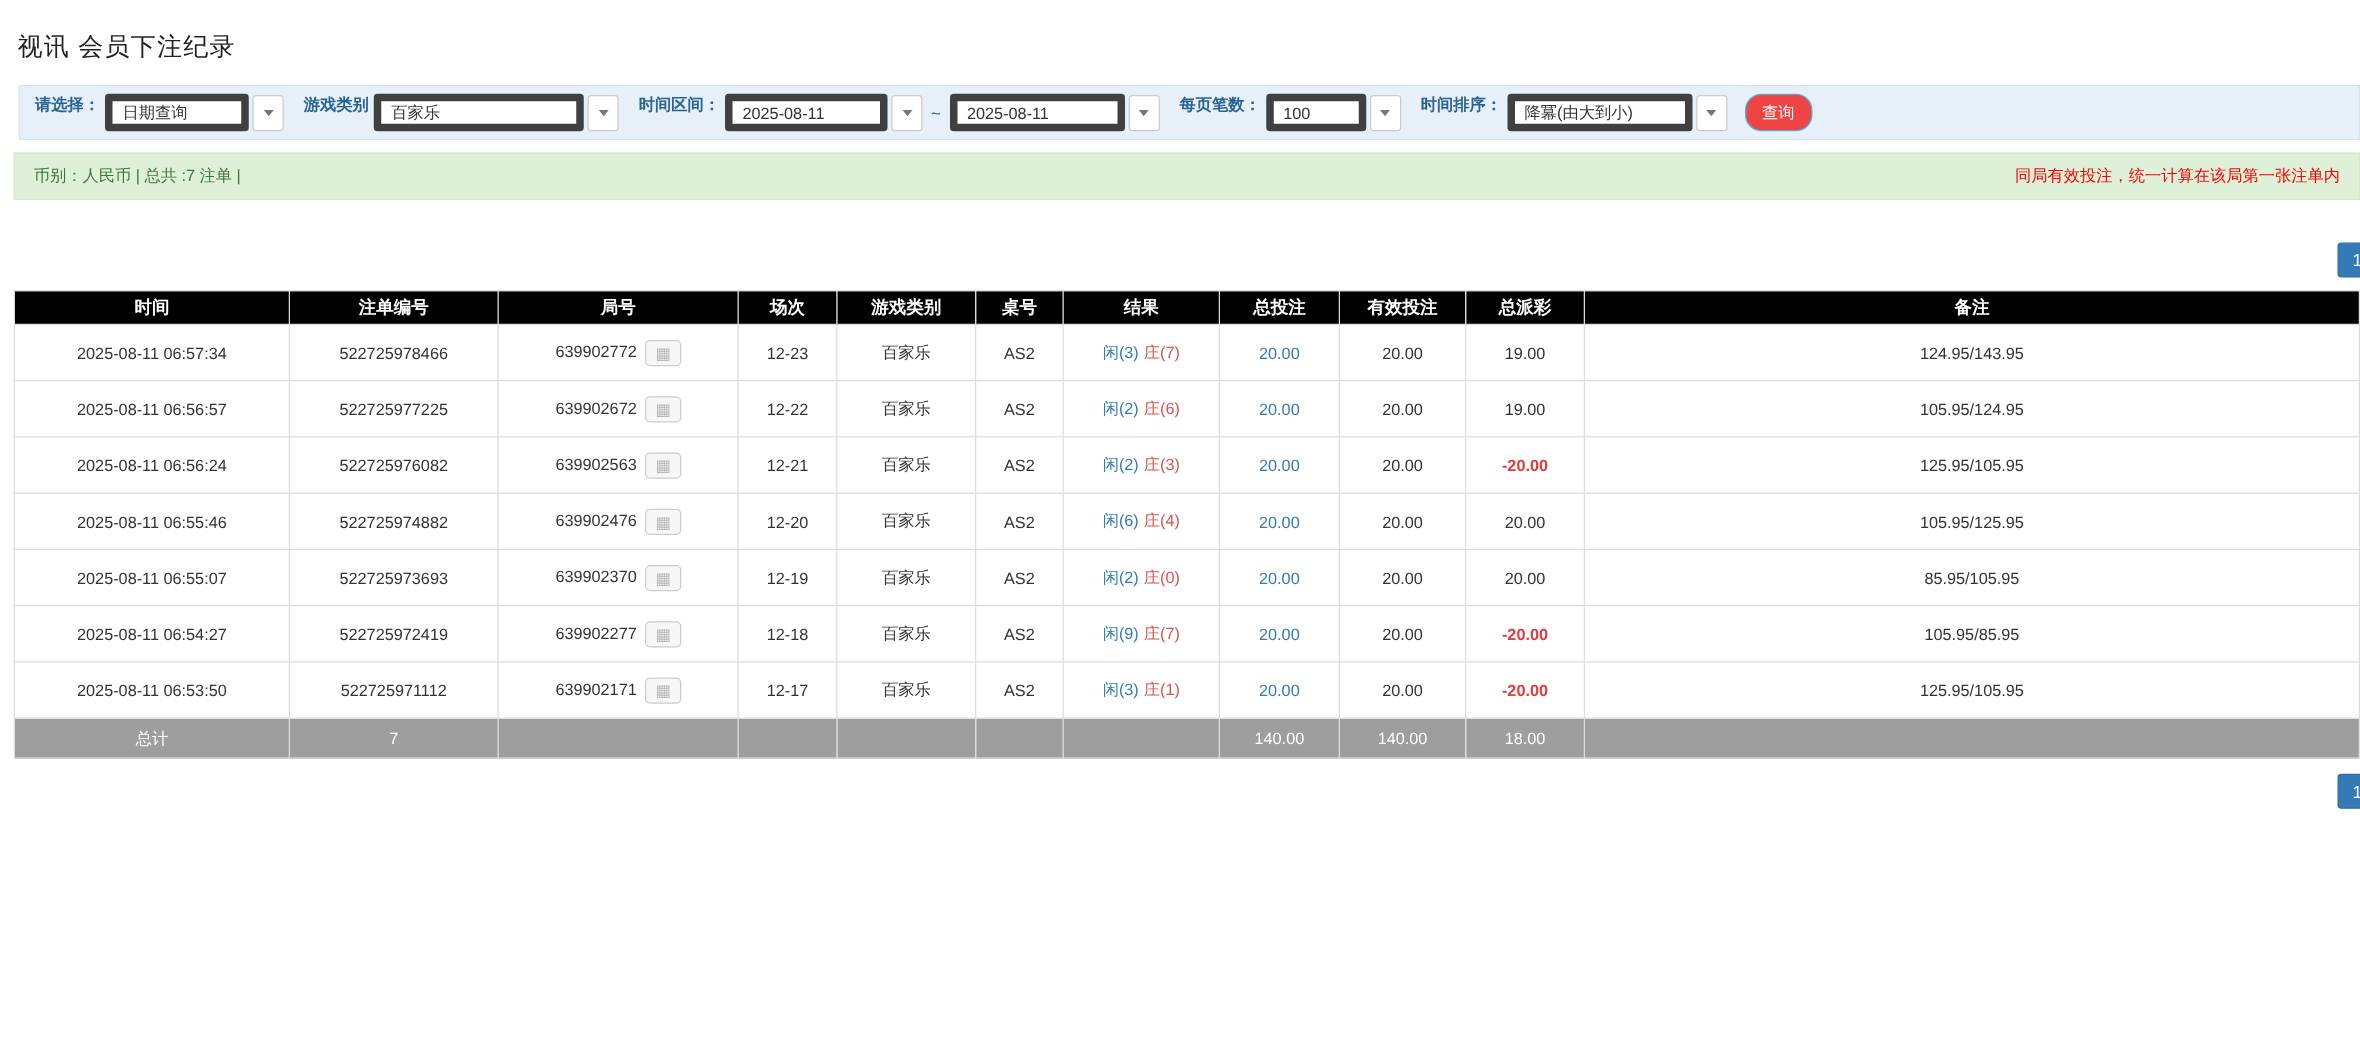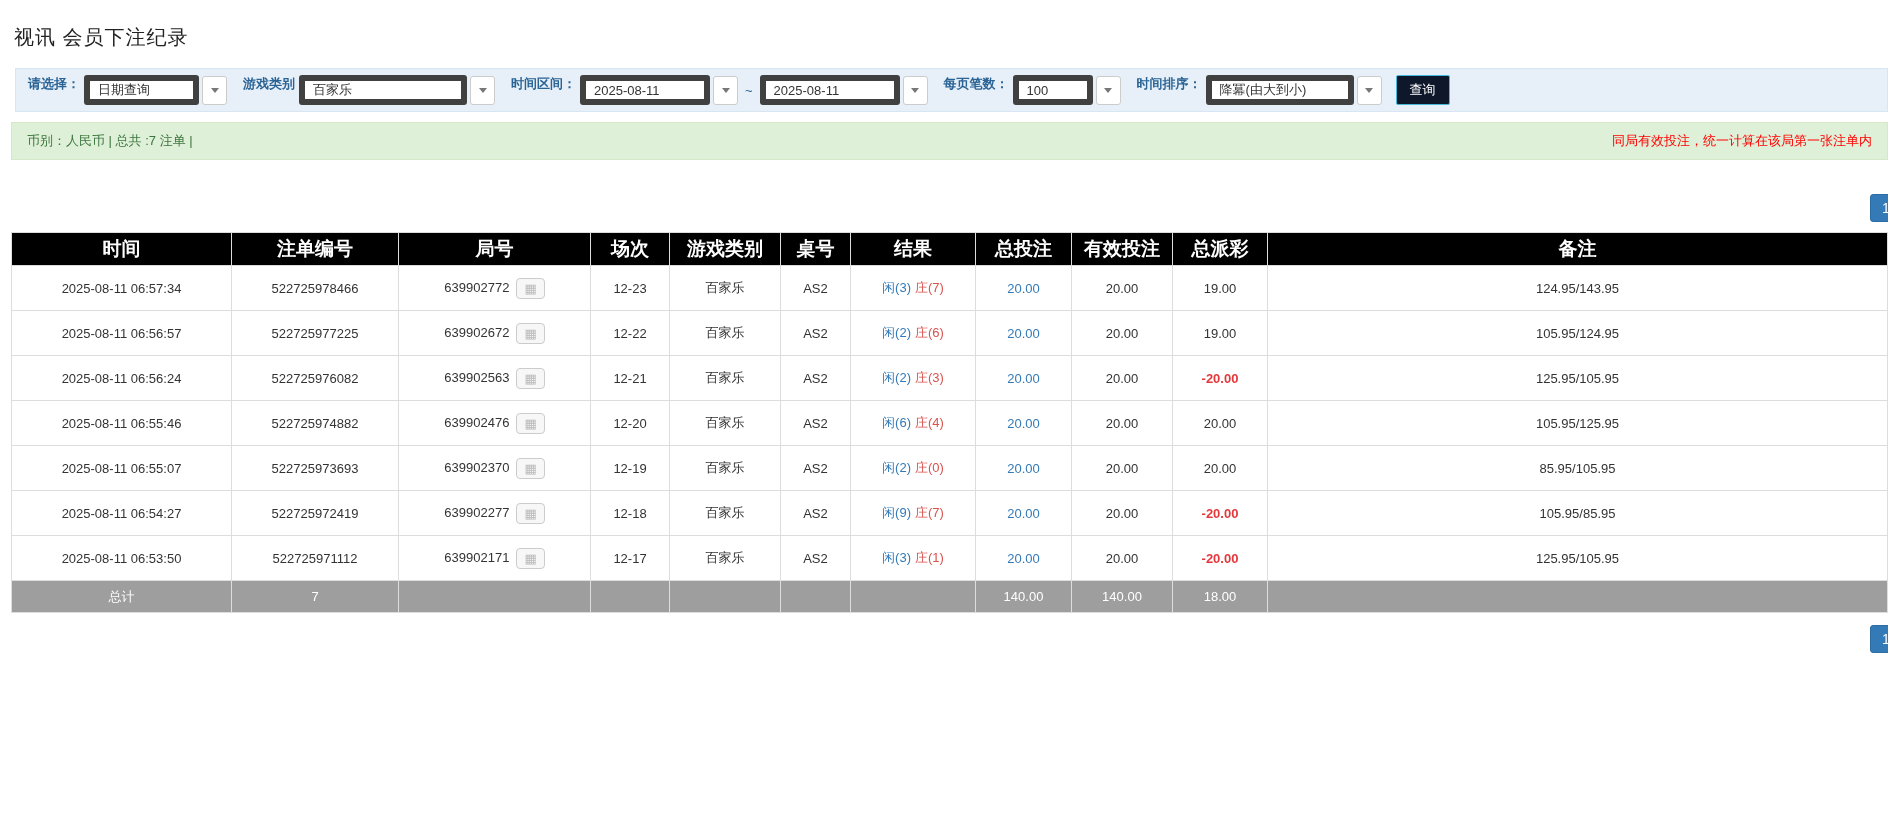--- a/index.html
+++ b/index.html
@@ -15,40 +15,40 @@
   .flabel { color:#2a6496; font-size:13px; font-weight:bold; margin:0 4px 12px 16px; white-space:nowrap; }
   .flabel.first { margin-left:2px; }
   .combo { display:inline-flex; align-items:center; }
   .combo-input { height:30px; border:6px solid #404040; border-radius:3px; background:#fff; padding:0 8px;
                  font-size:13px; color:#333; font-family:inherit; }
   .w115{width:115px} .w168{width:168px} .w130{width:130px} .w140{width:140px} .w80{width:80px} .w148{width:148px}
   .caret-btn { width:25px; height:29px; margin-left:3px; border:1px solid #ccc; border-radius:3px; background:#fff;
                display:inline-flex; align-items:center; justify-content:center; cursor:pointer; }
   .caret { width:0; height:0; border-left:4px solid transparent; border-right:4px solid transparent; border-top:5px solid #777; }
   .tilde { color:#2a6496; font-size:13px; margin:0 7px; }
-  .search-btn { margin-left:14px; height:30px; padding:0 13px; background:#0f172a; border:1px solid #46b8da;
-                border-radius:2px; color:#fff; font-size:13px; cursor:pointer; font-family:inherit; }
+  .search-btn { margin-left:14px; height:30px; padding:0 13px; background:#ef4444; border:1px solid #46b8da;
+                border-radius:13px; color:#fff; font-size:13px; cursor:pointer; font-family:inherit; }
 
   
   .info-bar { margin:10px 0 0 11px; background:#dff0d8; border:1px solid #d6e9c6; padding:9px 15px;
               display:flex; justify-content:space-between; align-items:center; font-size:13px; }
   .info-left { color:#3c763d; }
   .info-right { color:#ff0000; }
 
   
   .pager-row { display:flex; justify-content:flex-end; }
   .pager-row.top { margin-top:34px; }
   .pager-row.bottom { margin-top:12px; }
   .page-btn { width:32px; height:28px; background:#337ab7; border:1px solid #2e6da4; color:#fff; font-size:14px;
               border-radius:3px 0 0 3px; margin-right:-14px; cursor:pointer; font-family:inherit; }
 
   
   .records-table { border-collapse:collapse; table-layout:fixed; width:calc(100% - 11px); margin:10px 0 0 11px; font-size:13px; }
   .records-table th { background:#000; color:#fff; font-weight:bold; height:27px; padding:3px 4px;
-                      border:1px solid #ddd; text-align:center; font-size:19px; }
+                      border:1px solid #ddd; text-align:center; font-size:14px; }
   .records-table td { border:1px solid #ddd; text-align:center; height:45px; padding:3px 6px; color:#333; background:#fff; }
   .res-player { color:#337ab7; margin-right:4px; }
   .res-banker { color:#d9534f; }
   .bet-link { color:#337ab7; text-decoration:none; cursor:pointer; }
   td .neg, td.neg { color:#e4393c;font-weight:bold; }
   .road-btn { margin-left:7px; padding:3px 7px; border:1px solid #ccc; border-radius:4px; background:#f7f7f7;
               color:#b9b9b9; cursor:pointer; font-size:13px; line-height:1; vertical-align:middle; }
   .summary-row td { background:#9e9e9e; color:#fff; height:32px; }
 </style>
 </head>

